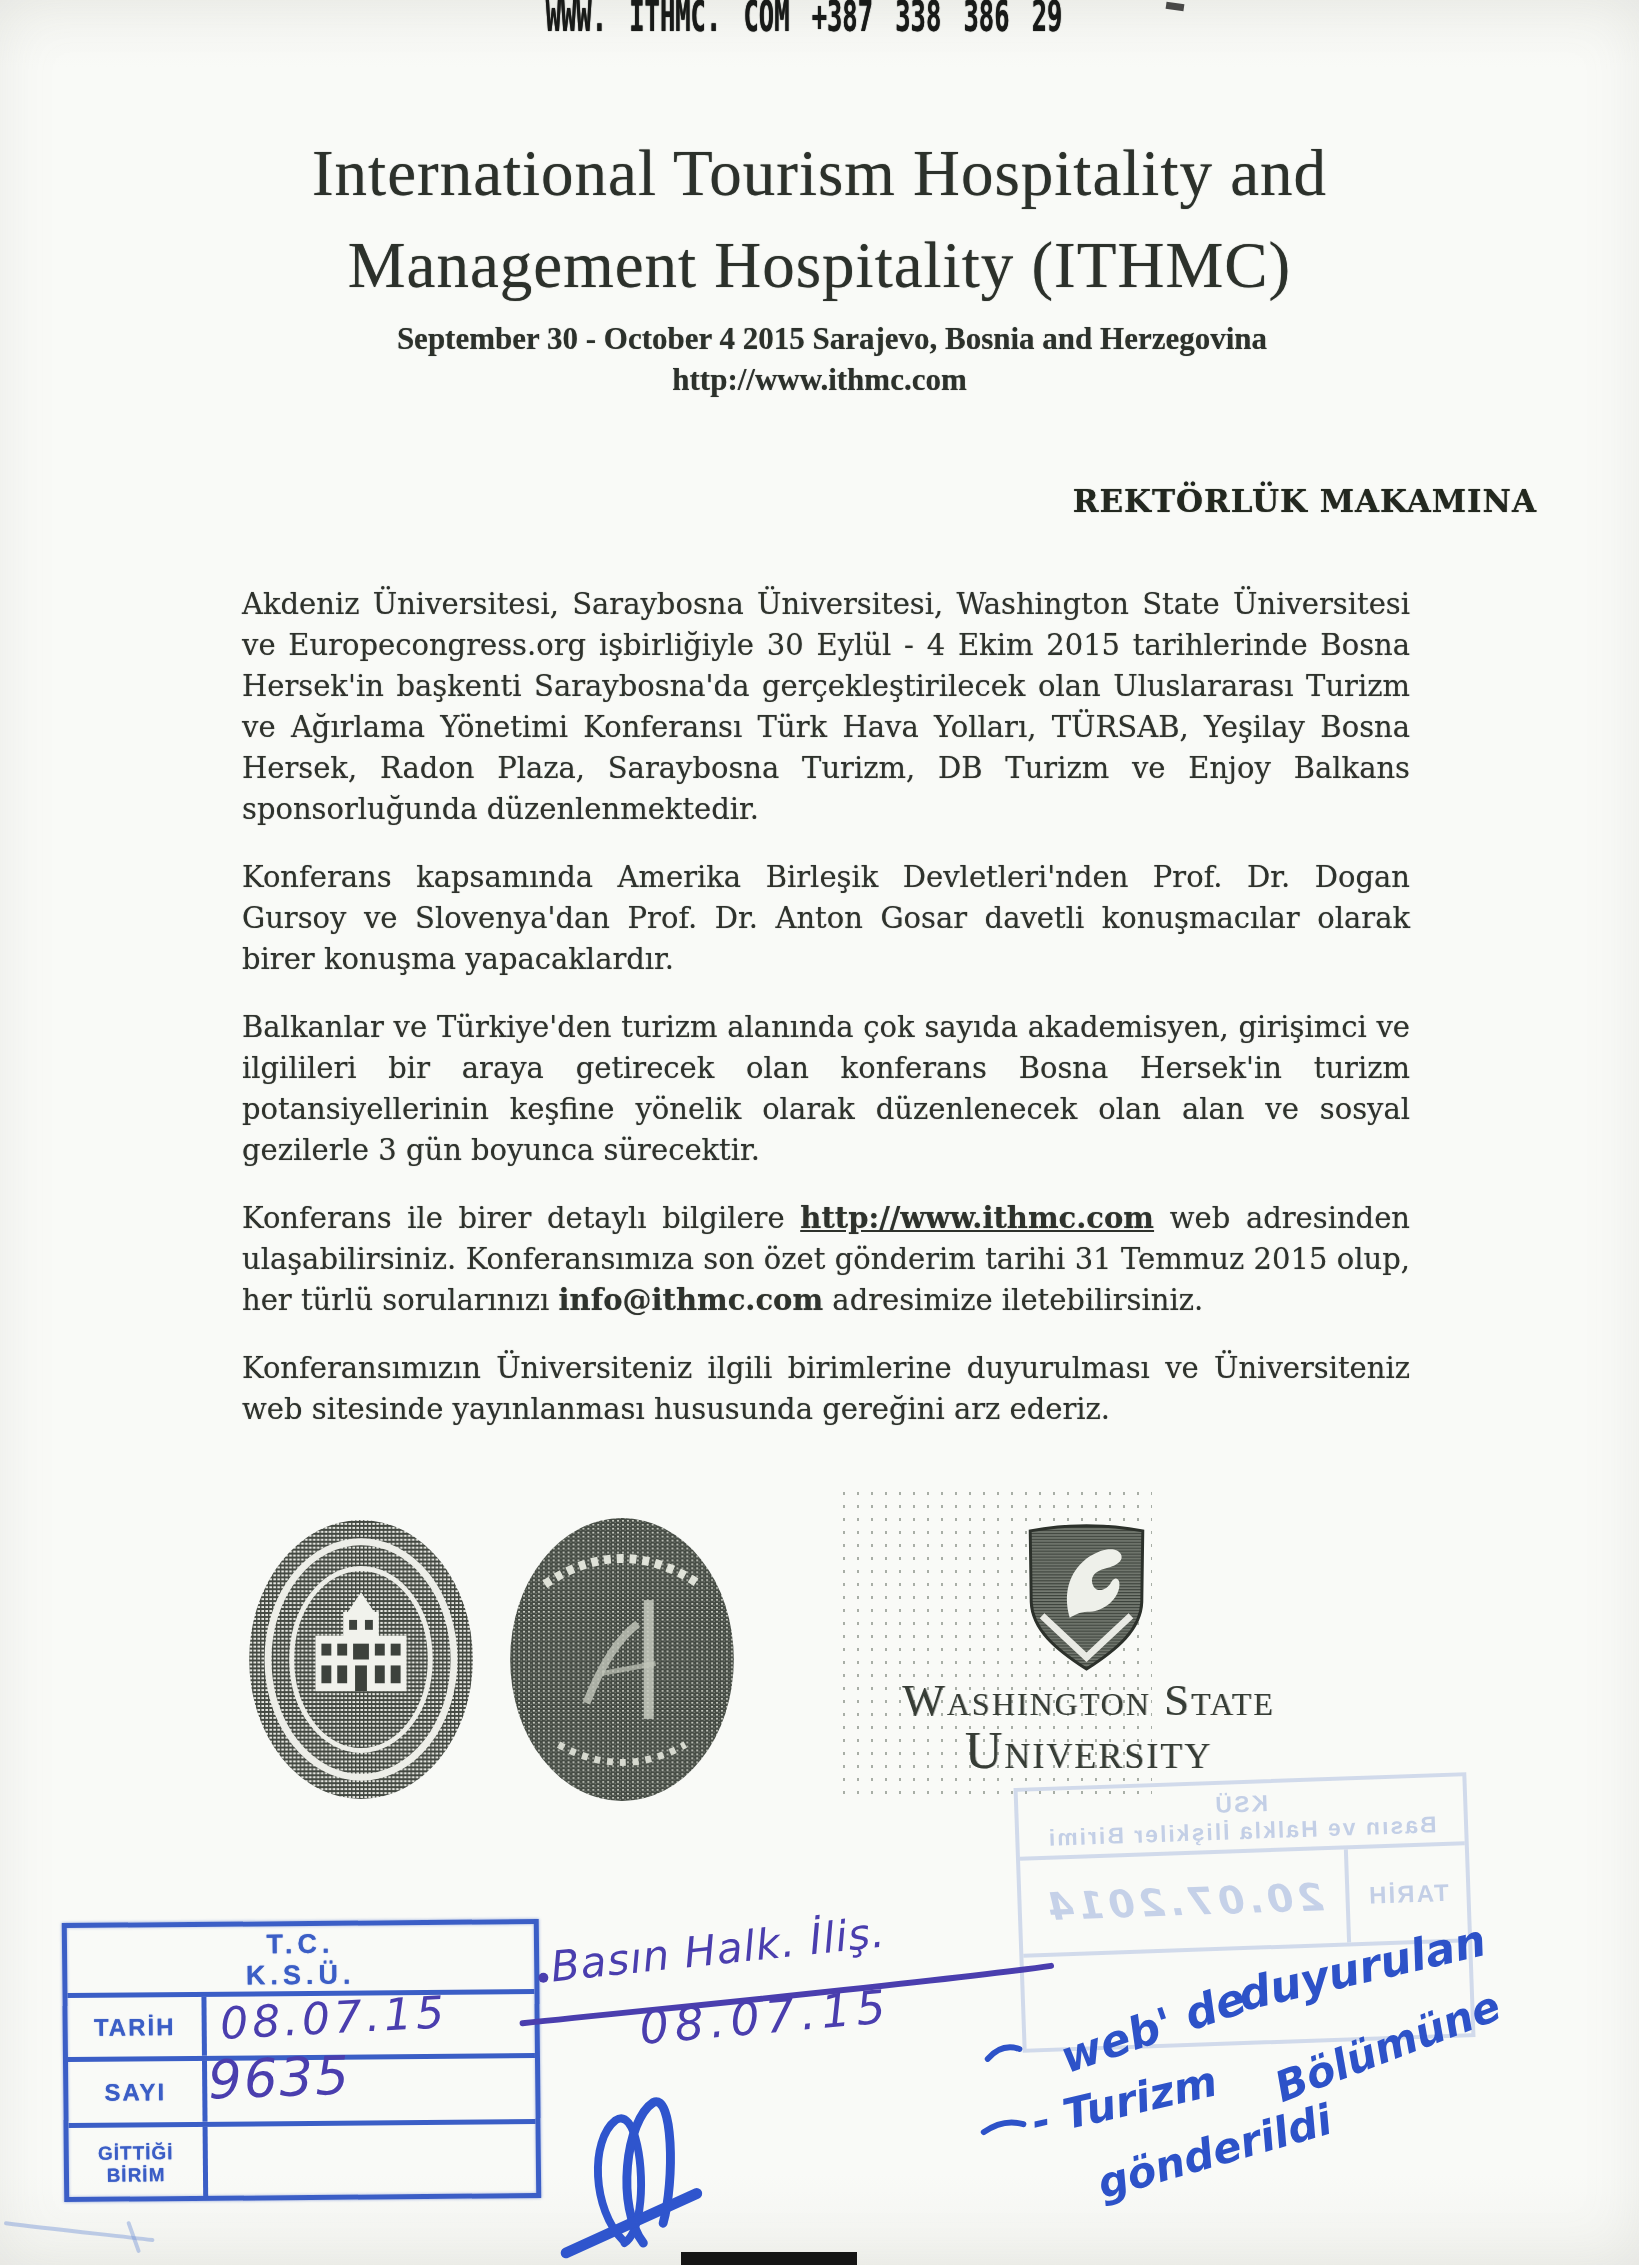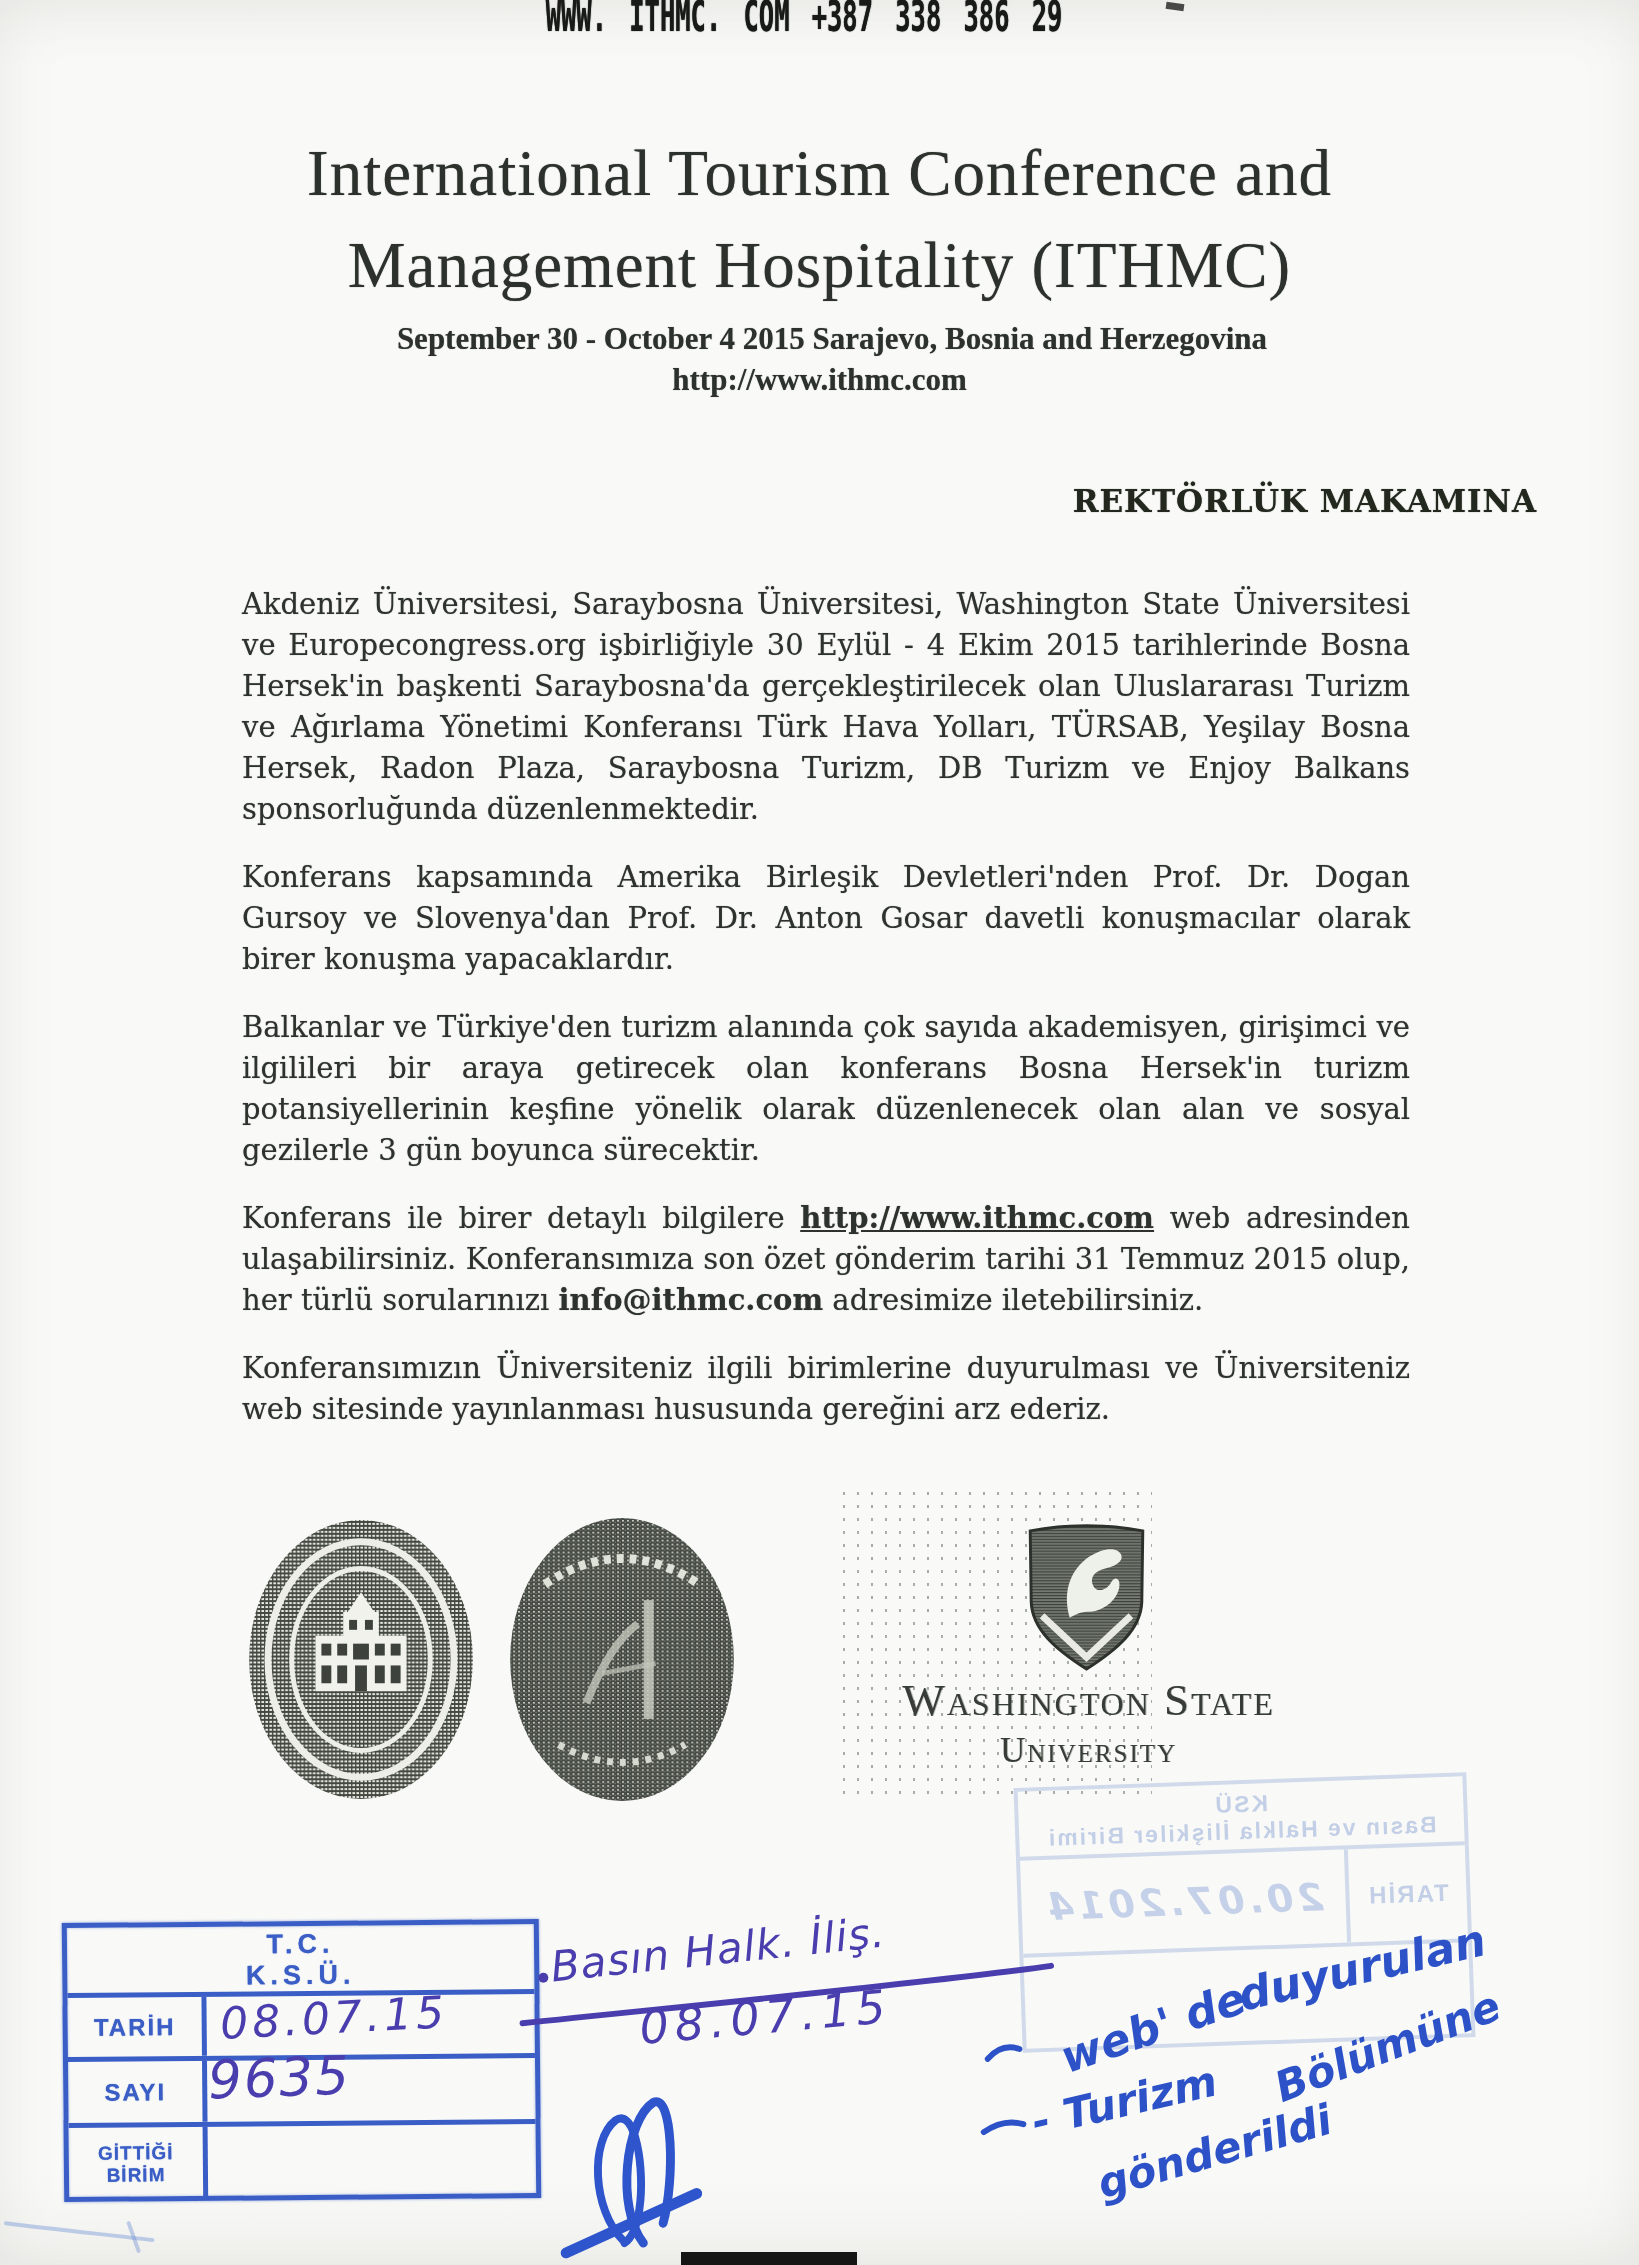--- a/index.html
+++ b/index.html
@@ -51,21 +51,21 @@
     background-image:radial-gradient(rgba(88,98,86,.5) 1.3px,transparent 1.5px);
     background-size:14px 13px;
   }
   .wsu-shield{position:absolute;left:1024px;top:1521px;width:125px;height:156px;}
   .wsu-name{
     position:absolute;left:851px;top:1675px;width:475px;text-align:center;
     font-family:"Liberation Serif",serif;font-variant:small-caps;font-weight:400;
     color:#373d36;letter-spacing:2px;text-shadow:1px 0 0 rgba(55,61,54,.35);
   }
   .wsu-line1{font-size:45px;line-height:51px;}
-  .wsu-line2{font-size:35px;line-height:50px;}
+  .wsu-line2{font-size:52px;line-height:50px;}
   
   .ksu-stamp{
     position:absolute;left:63px;top:1921px;width:477px;height:279px;
     transform:rotate(-.5deg);color:#3b5ec6;
     font-family:"Liberation Sans",sans-serif;font-weight:700;
     text-shadow:0 0 1px rgba(59,94,198,.9);
   }
   .ksu-box{width:100%;height:100%;border:5px solid #3b5ec6;box-sizing:border-box;
     box-shadow:0 0 3px rgba(59,94,198,.6),inset 0 0 3px rgba(59,94,198,.45);}
   .ksu-head{height:70px;border-bottom:5px solid #3b5ec6;box-sizing:border-box;
@@ -110,21 +110,21 @@
 </style>
 </head>
 <body>
 
 <div class="page">
 
   <div class="fax-header">WWW. ITHMC. COM +387 338 386 29</div>
   <div class="corner-mark"></div>
 
   <div class="title-block">
-    <div class="title-main">International Tourism Conference and</div>
+    <div class="title-main">International Tourism Hospitality and</div>
     <div class="title-main">Management Hospitality (ITHMC)</div>
     <div class="title-sub">September 30 - October 4 2015 Sarajevo, Bosnia and Herzegovina</div>
     <div class="title-url">http://www.ithmc.com</div>
   </div>
 
   <div class="salutation">REKTÖRLÜK MAKAMINA</div>
 
   <div class="letter-body">
     <p>Akdeniz Üniversitesi, Saraybosna Üniversitesi, Washington State Üniversitesi ve Europecongress.org işbirliğiyle 30 Eylül - 4 Ekim 2015 tarihlerinde Bosna Hersek'in başkenti Saraybosna'da gerçekleştirilecek olan Uluslararası Turizm ve Ağırlama Yönetimi Konferansı Türk Hava Yolları, TÜRSAB, Yeşilay Bosna Hersek, Radon Plaza, Saraybosna Turizm, DB Turizm ve Enjoy Balkans sponsorluğunda düzenlenmektedir.</p>
     <p>Konferans kapsamında Amerika Birleşik Devletleri'nden Prof. Dr. Dogan Gursoy ve Slovenya'dan Prof. Dr. Anton Gosar davetli konuşmacılar olarak birer konuşma yapacaklardır.</p>

